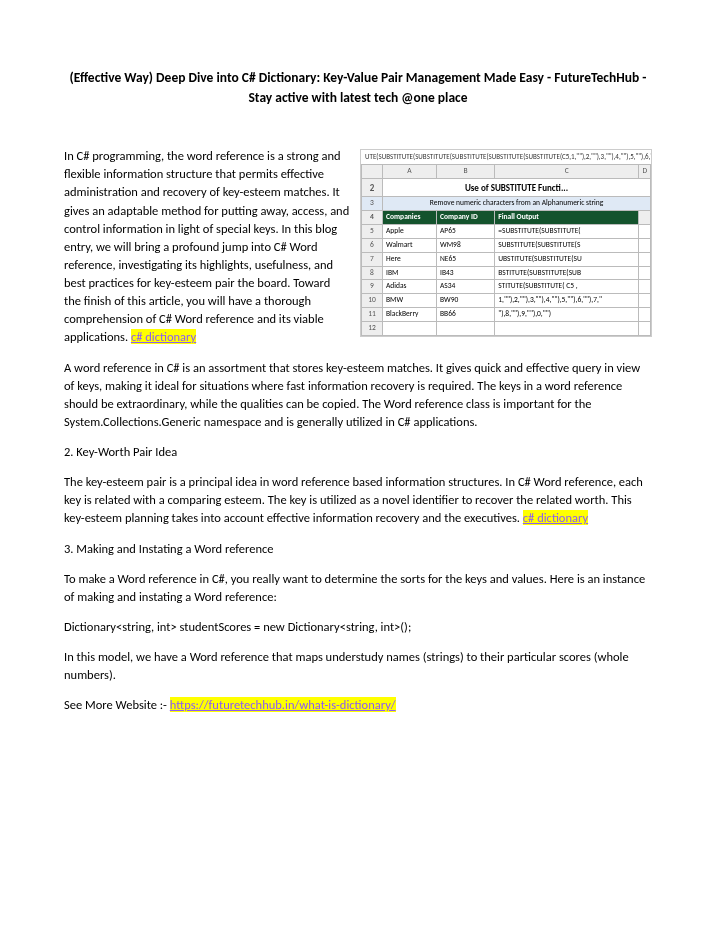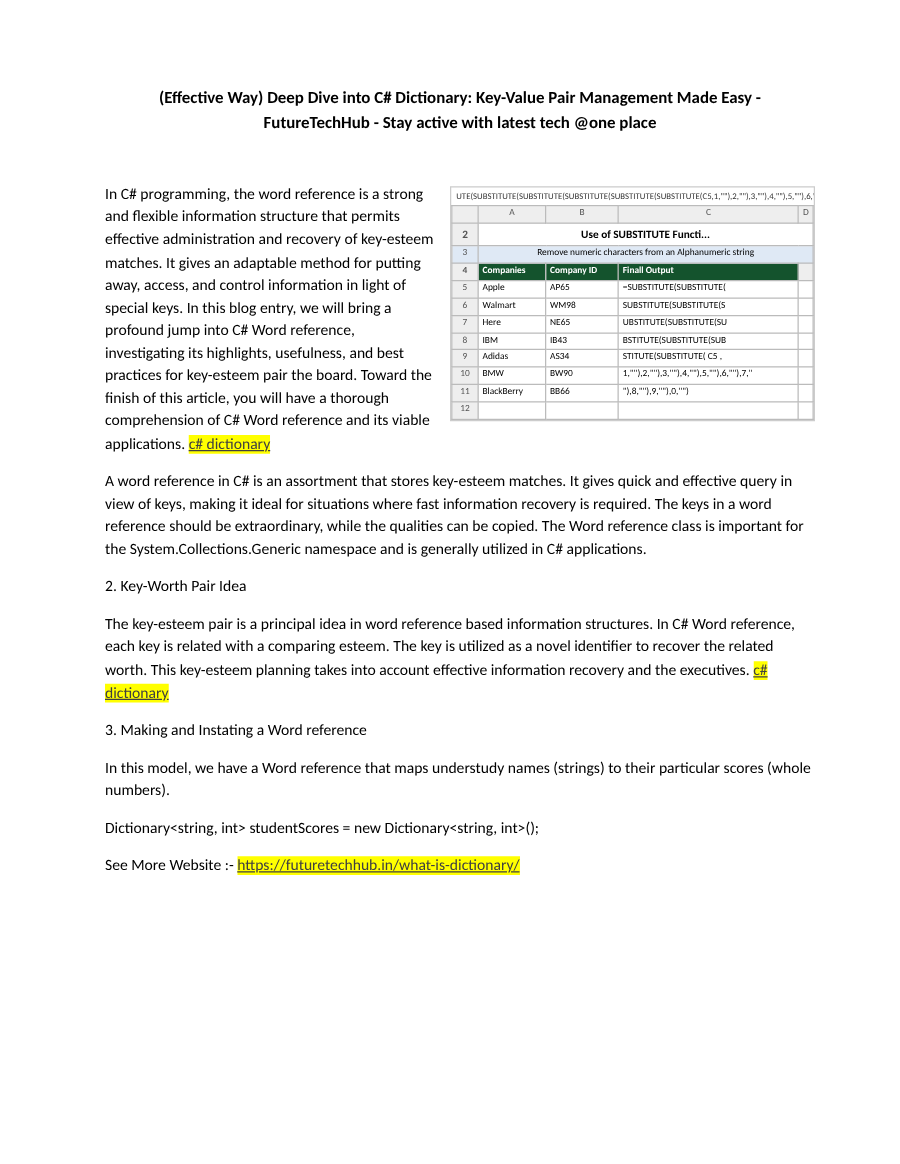--- a/index.html
+++ b/index.html
@@ -4,21 +4,21 @@
 <style>
   body {
     margin: 0;
     padding: 0;
     font-family: Calibri, Arial, sans-serif;
     background: #fff;
     width: 720px;
     color: #000;
   }
   .page {
-    padding: 68px 68px 40px 84px;
+    padding: 68px 68px 40px 64px;
     font-size: 12.5px;
     line-height: 1.45;
   }
   .title {
     font-weight: bold;
     text-align: center;
     font-size: 13.5px;
     margin-bottom: 40px;
   }
   .para { margin: 0 0 12px 0; }
@@ -53,21 +53,21 @@
   }
   .fig table { border-collapse: collapse; width: 100%; }
   .fig td { border: 1px solid #bbb; padding: 1px 3px; font-size: 7.5px; }
   .fig .hdr td { background: #14532d; color: #fff; font-weight: bold; }
   .fig .rownum { background: #eee; text-align: center; width: 14px; color:#555;}
   .fig .colh { background: #eee; text-align: center; color:#555;}
   .redbox td:last-child { color: #c00; font-size: 6.8px;}
   .redwrap { border: 1.5px solid #e00000; }
   .hl {
     background: #ffff00;
-    color: #404040;
+    color: #8b5cf6;
     text-decoration: underline;
   }
   a.hl { text-decoration: underline; }
 </style>
 </head>
 <body>
 
 <div class="page">
 
   <div class="title">(Effective Way) Deep Dive into C# Dictionary: Key-Value Pair Management Made Easy - FutureTechHub - Stay active with latest tech @one place</div>
@@ -171,22 +171,23 @@
   </div>
 
   <p class="para">A word reference in C# is an assortment that stores key-esteem matches. It gives quick and effective query in view of keys, making it ideal for situations where fast information recovery is required. The keys in a word reference should be extraordinary, while the qualities can be copied. The Word reference class is important for the System.Collections.Generic namespace and is generally utilized in C# applications.</p>
 
   <p class="para">2. Key-Worth Pair Idea</p>
   <p class="para">
     <span>The key-esteem pair is a principal idea in word reference based information structures. In C# Word reference, each key is related with a comparing esteem. The key is utilized as a novel identifier to recover the related worth. This key-esteem planning takes into account effective information recovery and the executives. </span><a class="hl">c# dictionary</a>
   </p>
 
   <p class="para">3. Making and Instating a Word reference</p>
+  <p class="para">To make a Word reference in C#, you really want to determine the sorts for the keys and values. Here is an instance of making and instating a Word reference:</p>
+
+  <p class="para">Dictionary&lt;string, int&gt; studentScores = new Dictionary&lt;string, int&gt;();</p>
 
   <p class="para">In this model, we have a Word reference that maps understudy names (strings) to their particular scores (whole numbers).</p>
-
-  <p class="para">Dictionary&lt;string, int&gt; studentScores = new Dictionary&lt;string, int&gt;();</p>
 
   <p class="para">
     <span>See More Website :- </span><a class="hl">https://futuretechhub.in/what-is-dictionary/</a>
   </p>
 
 </div>
 
 </body></html>

